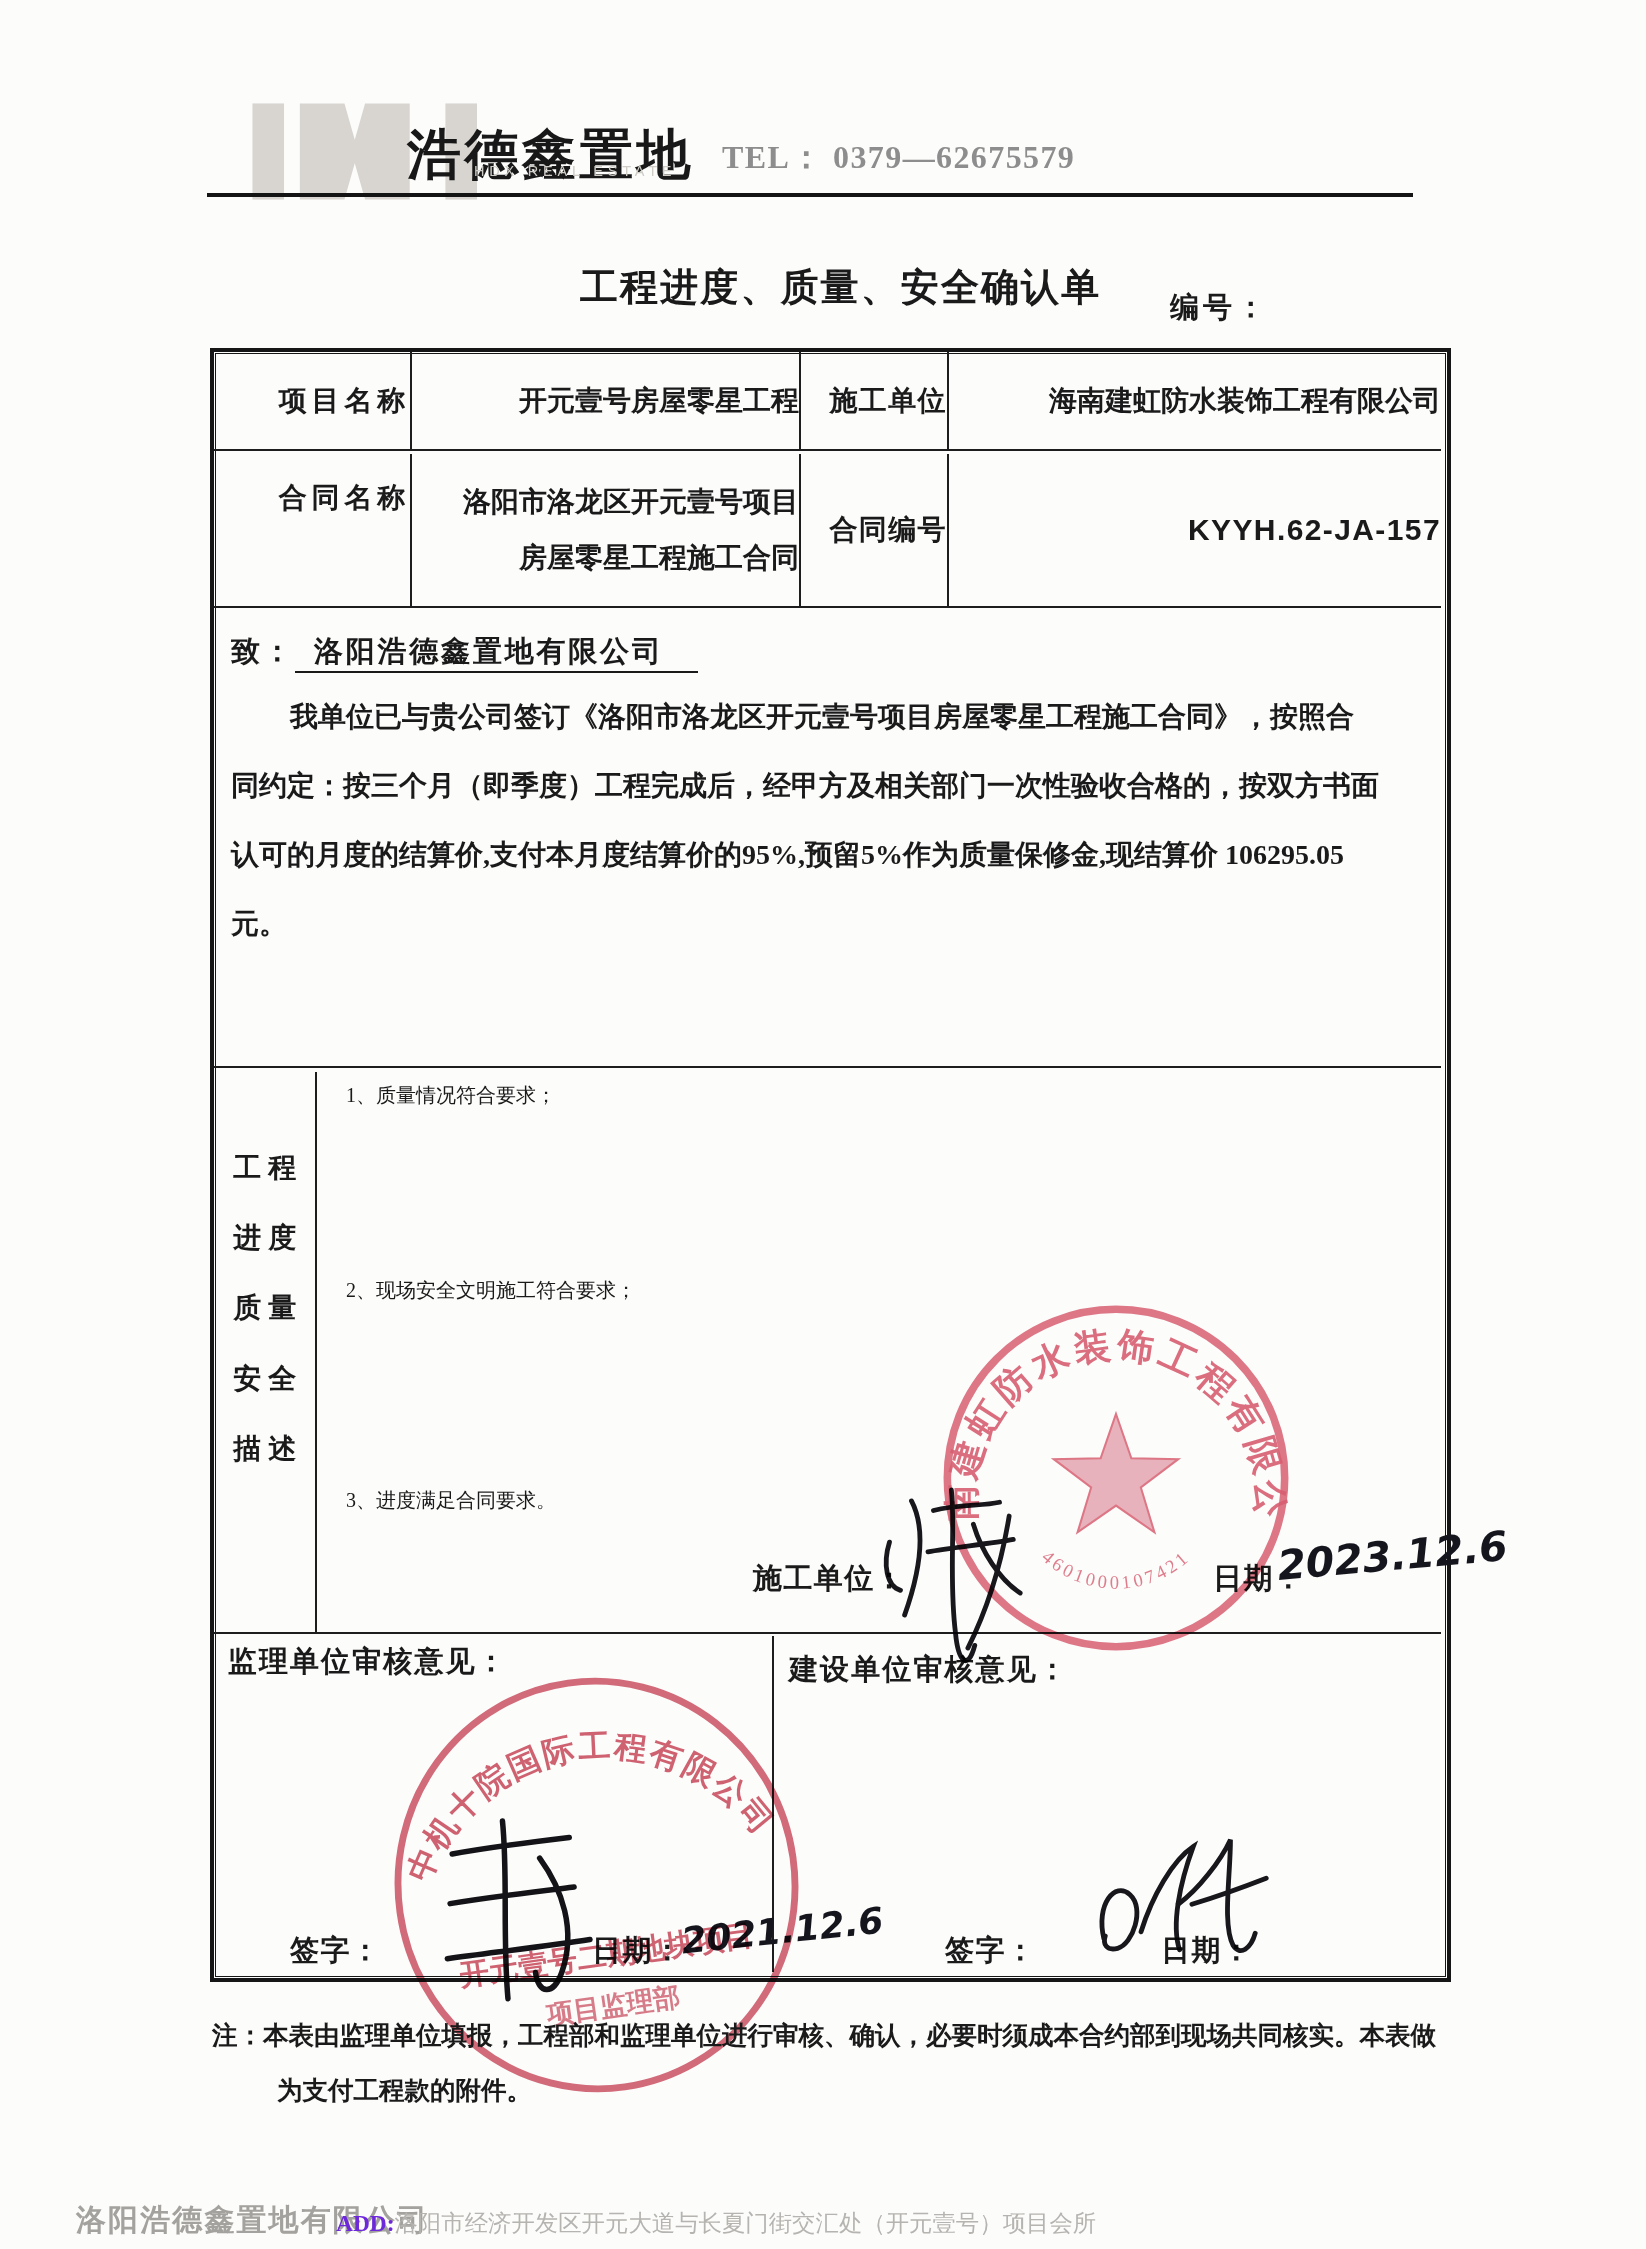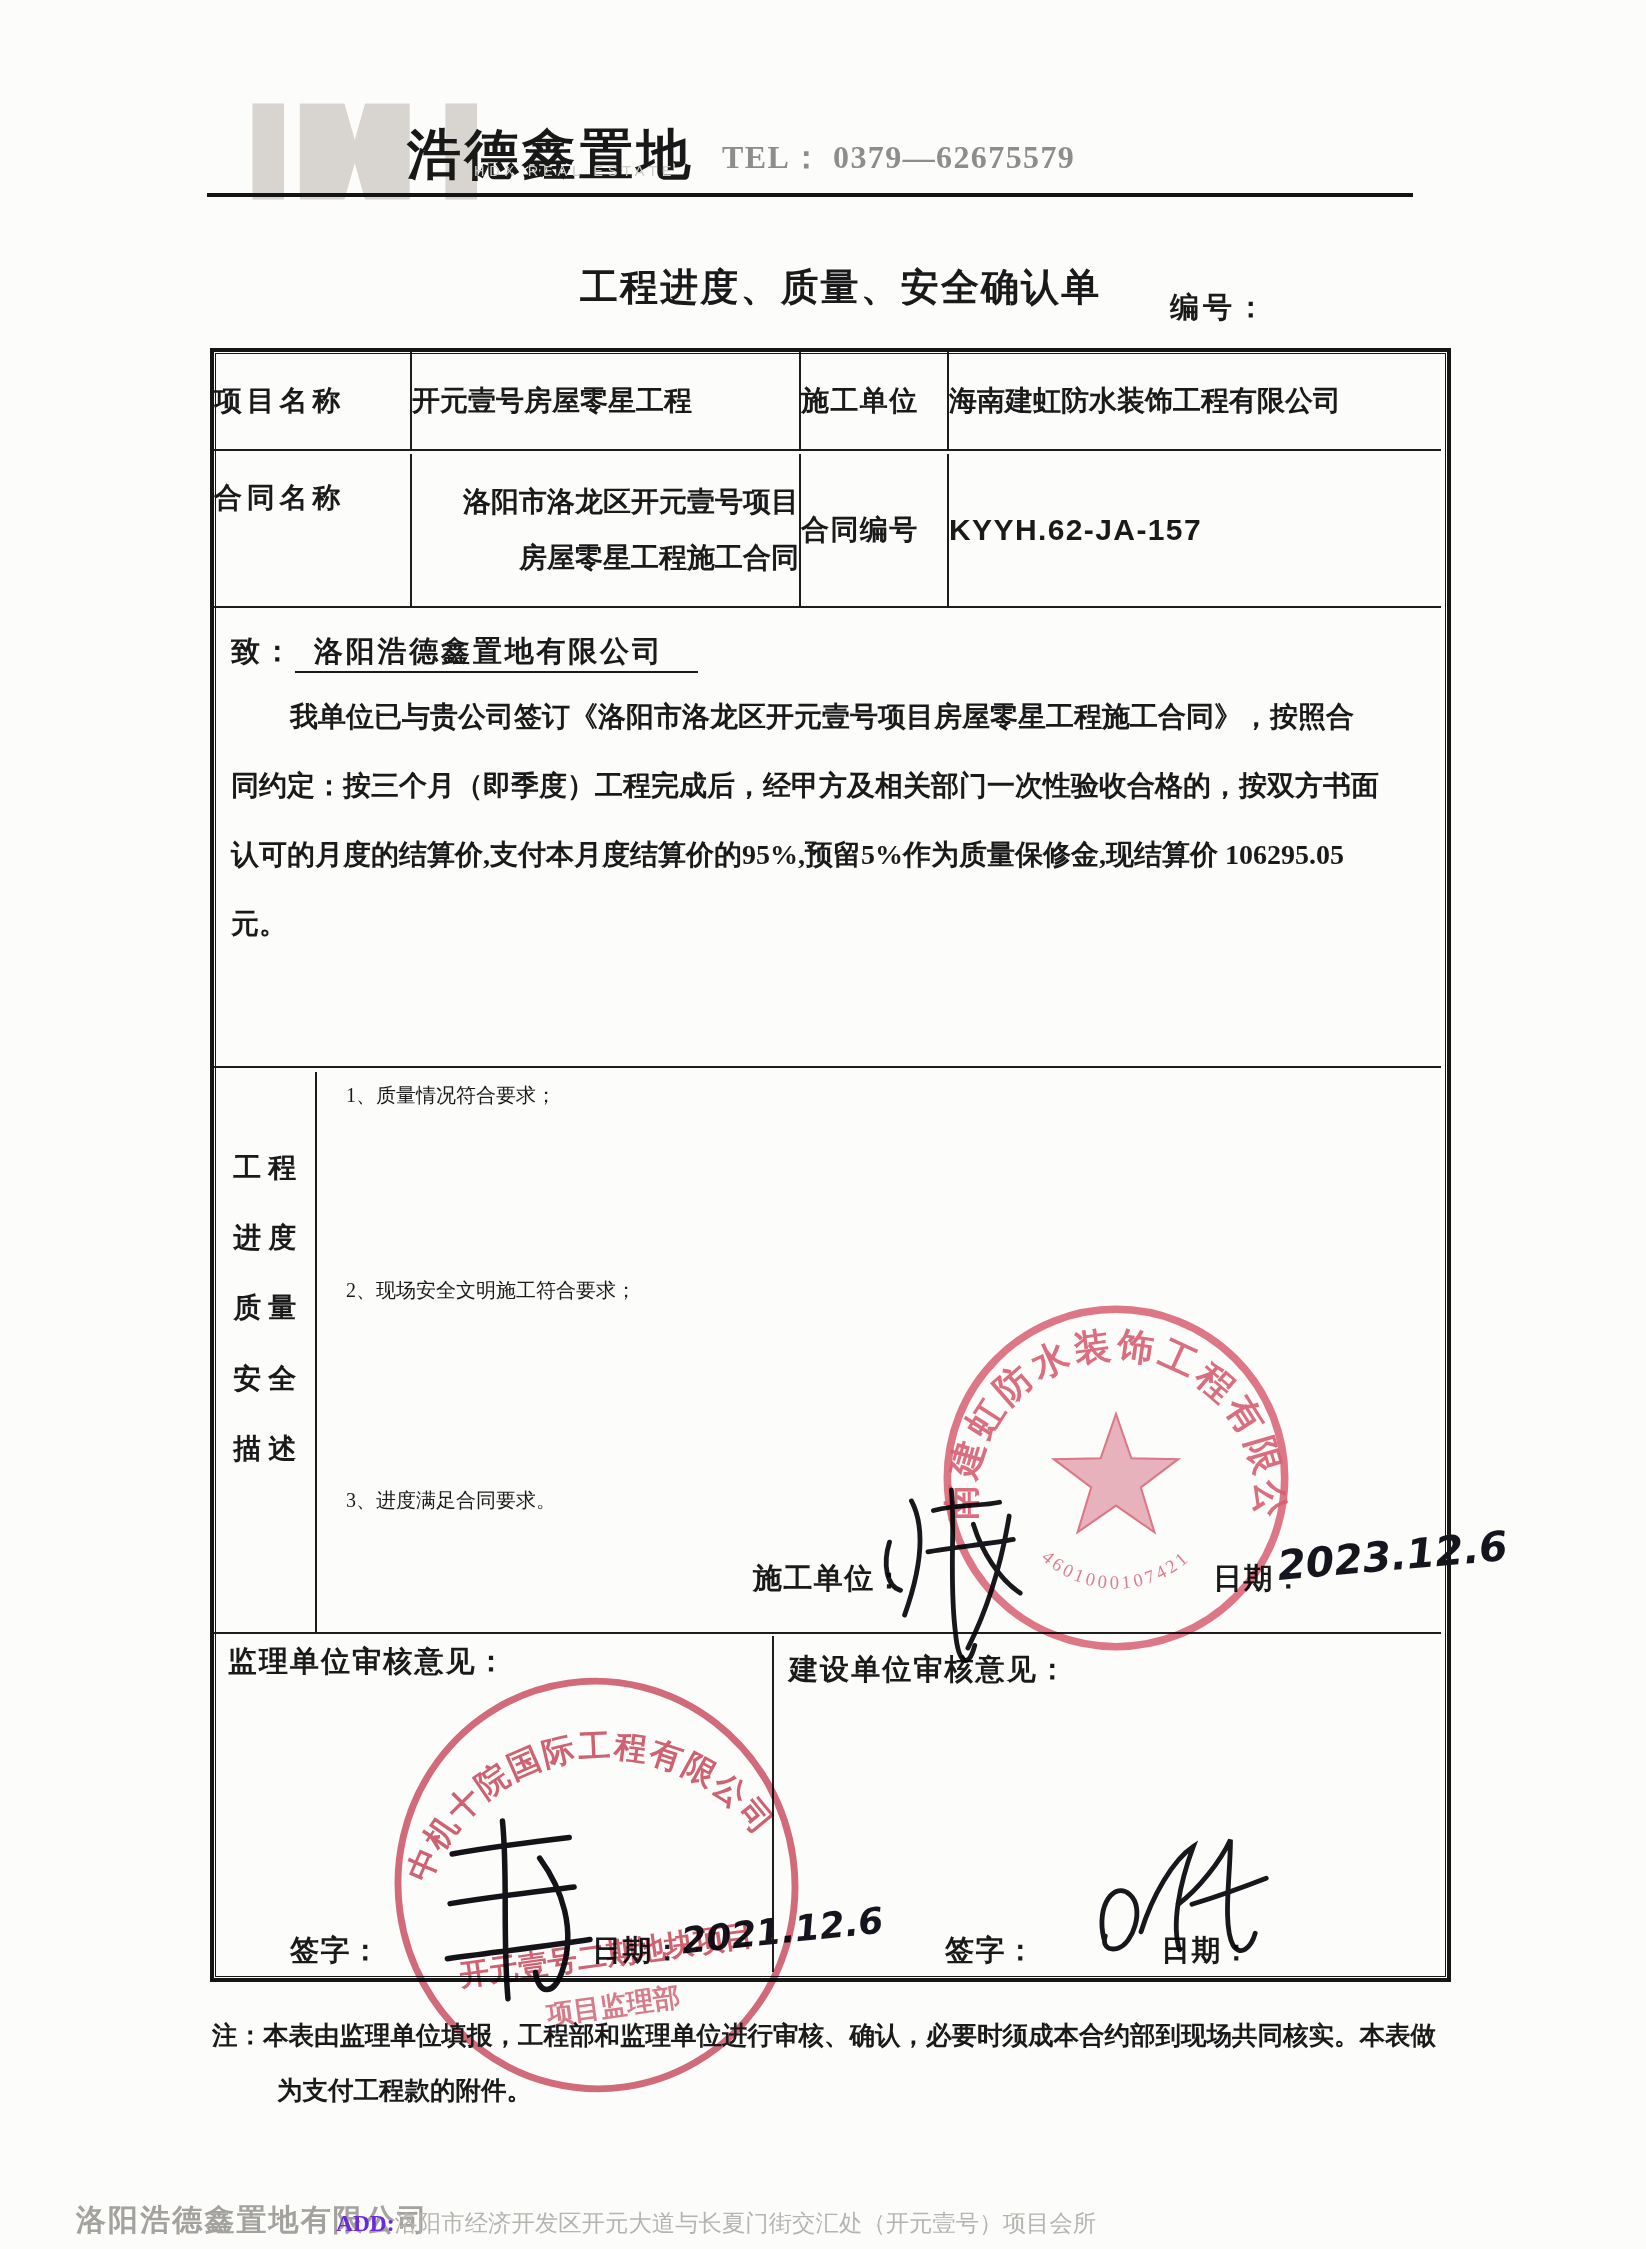--- a/index.html
+++ b/index.html
@@ -15,21 +15,21 @@
   .hrule{height:4.1px;background:#141414;}
 
   .title{font-size:38px;font-weight:700;letter-spacing:2.1px;margin-top:45px;}
   .doc-no{font-size:29px;font-weight:700;letter-spacing:4.1px;}
 
   
   .doc-table{position:absolute;left:210px;top:348px;width:1241px;height:1634px;
              border:4.1px solid #161616;box-sizing:border-box;}
   .doc-table::before{content:'';position:absolute;inset:1.4px;border:1.4px solid #161616;pointer-events:none;}
   .row{position:absolute;left:0;width:1227px;box-sizing:border-box;border-bottom:2.8px solid #1d1d1d;display:flex;}
-  .cell{box-sizing:border-box;border-right:2.8px solid #1d1d1d;display:flex;align-items:center;justify-content:flex-start;}
+  .cell{box-sizing:border-box;border-right:2.8px solid #1d1d1d;display:flex;align-items:center;justify-content:flex-end;}
   .cell.last{border-right:none;}
   .lbl{font-size:28px;font-weight:600;letter-spacing:4.8px;}
   .val{font-size:28px;font-weight:600;}
   .val-2l{display:flex;flex-direction:column;justify-content:space-around;align-items:flex-end;padding:19.3px 0 19.3px 23.4px;}
   .mono-no{font-family:Liberation Sans, sans-serif;font-weight:700;font-size:30px;letter-spacing:1.4px;}
 
   .to-label{font-size:29px;font-weight:700;letter-spacing:2.8px;}
   .to-value{font-size:29px;font-weight:700;letter-spacing:2.8px;border-bottom:2.8px solid #1a1a1a;padding:0 34px 4.1px 19.3px;}
   .para-line{font-size:28px;font-weight:600;height:69px;white-space:nowrap;}
 

